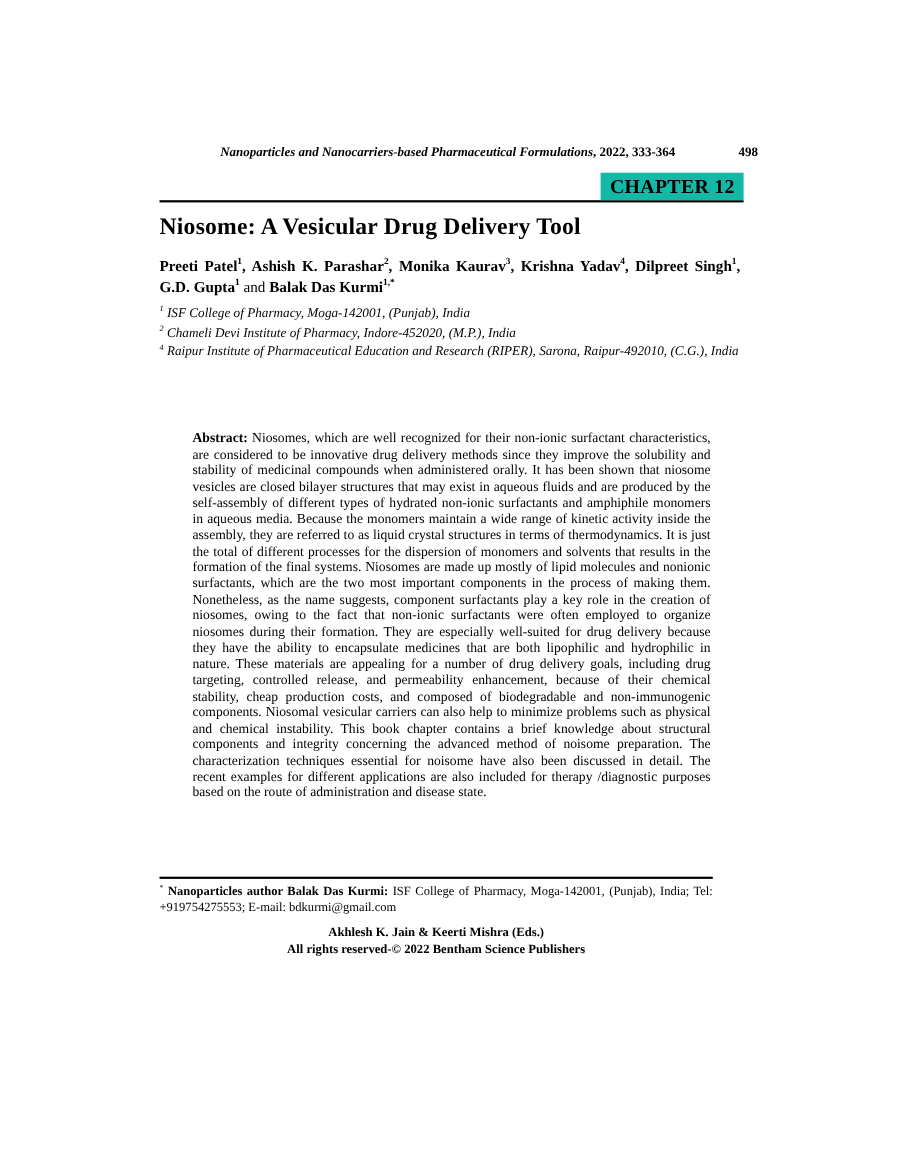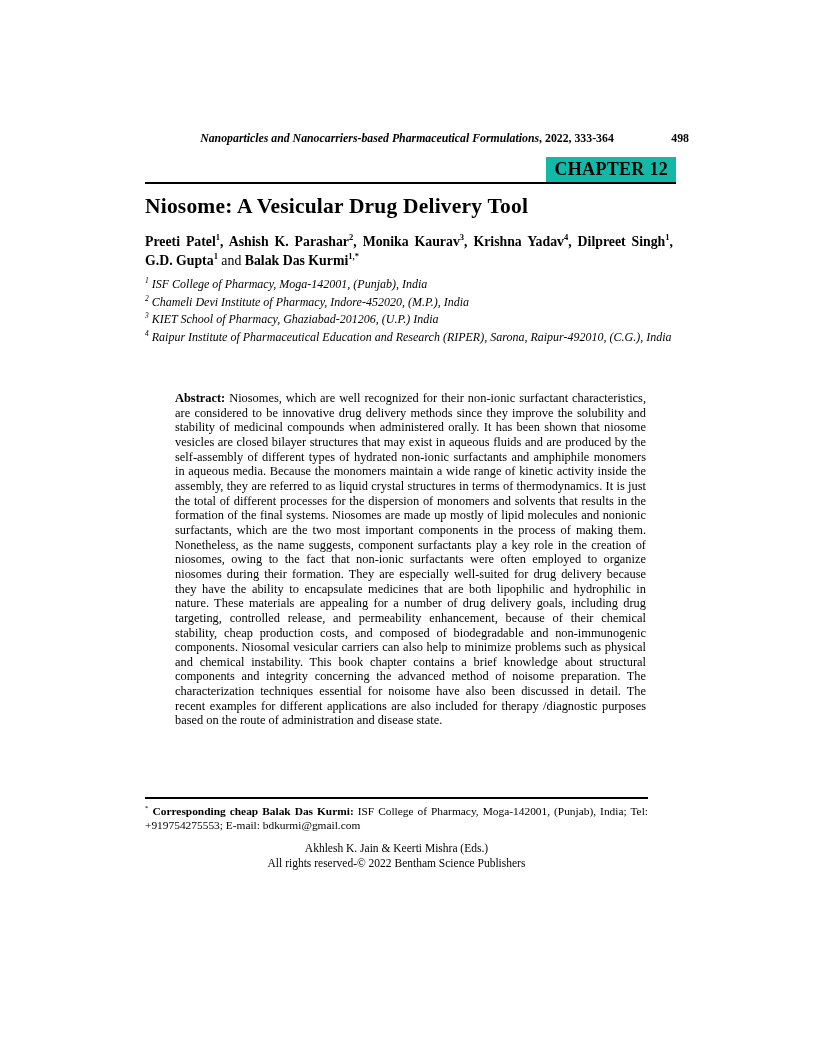--- a/index.html
+++ b/index.html
@@ -75,21 +75,21 @@
     border-top:2px solid #000;
     padding-top:5px;
     font-size:11.4px;line-height:14px;
     text-align:justify;
   }
   .footnote b{font-weight:bold;}
 
   
   .imprint{
     position:absolute;top:841px;left:145px;width:503px;
-    text-align:center;font-weight:normal;
+    text-align:center;font-weight:bold;
     font-size:11.5px;line-height:14.5px;
   }
 </style>
 </head>
 <body>
 
 <div class="page">
 
   <div class="running-head">
     <span class="rh-center"><span class="rh-book">Nanoparticles and Nanocarriers-based Pharmaceutical Formulations</span><span>, 2022, 333-364</span></span>
@@ -100,30 +100,29 @@
     <span class="chapter-badge" style="background: #14b8a6;">CHAPTER 12</span>
   </div>
 
   <h1 class="chapter-title" style="margin:0;">Niosome: A Vesicular Drug Delivery Tool</h1>
 
   <div class="authors-line"><b>Preeti Patel<sup>1</sup></b><b>, </b><b>Ashish K. Parashar<sup>2</sup></b><b>, </b><b>Monika Kaurav<sup>3</sup></b><b>, </b><b>Krishna Yadav<sup>4</sup></b><b>, </b><b>Dilpreet Singh<sup>1</sup></b><b>, </b><b>G.D. Gupta<sup>1</sup></b> and <b>Balak Das Kurmi<sup>1,*</sup></b></div>
 
   <div class="affiliations">
       <div class="affiliation"><sup>1</sup> ISF College of Pharmacy, Moga-142001, (Punjab), India</div>
       <div class="affiliation"><sup>2</sup> Chameli Devi Institute of Pharmacy, Indore-452020, (M.P.), India</div>
-      <div class="affiliation"><sup>3</sup> KIET School of Pharmacy, Ghaziabad-201206, (U.P.) India</div>
       <div class="affiliation"><sup>4</sup> Raipur Institute of Pharmaceutical Education and Research (RIPER), Sarona, Raipur-492010, (C.G.), India</div>
     </div>
 
   <div class="abstract">
     <span class="abstract-label">Abstract:</span><span> Niosomes, which are well recognized for their non-ionic surfactant characteristics, are considered to be innovative drug delivery methods since they improve the solubility and stability of medicinal compounds when administered orally. It has been shown that niosome vesicles are closed bilayer structures that may exist in aqueous fluids and are produced by the self-assembly of different types of hydrated non-ionic surfactants and amphiphile monomers in aqueous media. Because the monomers maintain a wide range of kinetic activity inside the assembly, they are referred to as liquid crystal structures in terms of thermodynamics. It is just the total of different processes for the dispersion of monomers and solvents that results in the formation of the final systems. Niosomes are made up mostly of lipid molecules and nonionic surfactants, which are the two most important components in the process of making them. Nonetheless, as the name suggests, component surfactants play a key role in the creation of niosomes, owing to the fact that non-ionic surfactants were often employed to organize niosomes during their formation. They are especially well-suited for drug delivery because they have the ability to encapsulate medicines that are both lipophilic and hydrophilic in nature. These materials are appealing for a number of drug delivery goals, including drug targeting, controlled release, and permeability enhancement, because of their chemical stability, cheap production costs, and composed of biodegradable and non-immunogenic components. Niosomal vesicular carriers can also help to minimize problems such as physical and chemical instability. This book chapter contains a brief knowledge about structural components and integrity concerning the advanced method of noisome preparation. The characterization techniques essential for noisome have also been discussed in detail. The recent examples for different applications are also included for therapy /diagnostic purposes based on the route of administration and disease state.</span>
   </div>
 
   <div class="footnote">
-    <sup>*</sup><b> Corresponding cheap Balak Das Kurmi:</b><span> ISF College of Pharmacy, Moga-142001, (Punjab), India; Tel: +919754275553; E-mail: bdkurmi@gmail.com</span>
+    <sup>*</sup><b> Nanoparticles author Balak Das Kurmi:</b><span> ISF College of Pharmacy, Moga-142001, (Punjab), India; Tel: +919754275553; E-mail: bdkurmi@gmail.com</span>
   </div>
 
   <div class="imprint">
     <div>Akhlesh K. Jain &amp; Keerti Mishra (Eds.)</div>
     <div>All rights reserved-© 2022 Bentham Science Publishers</div>
   </div>
 
 </div>
 
 </body></html>

